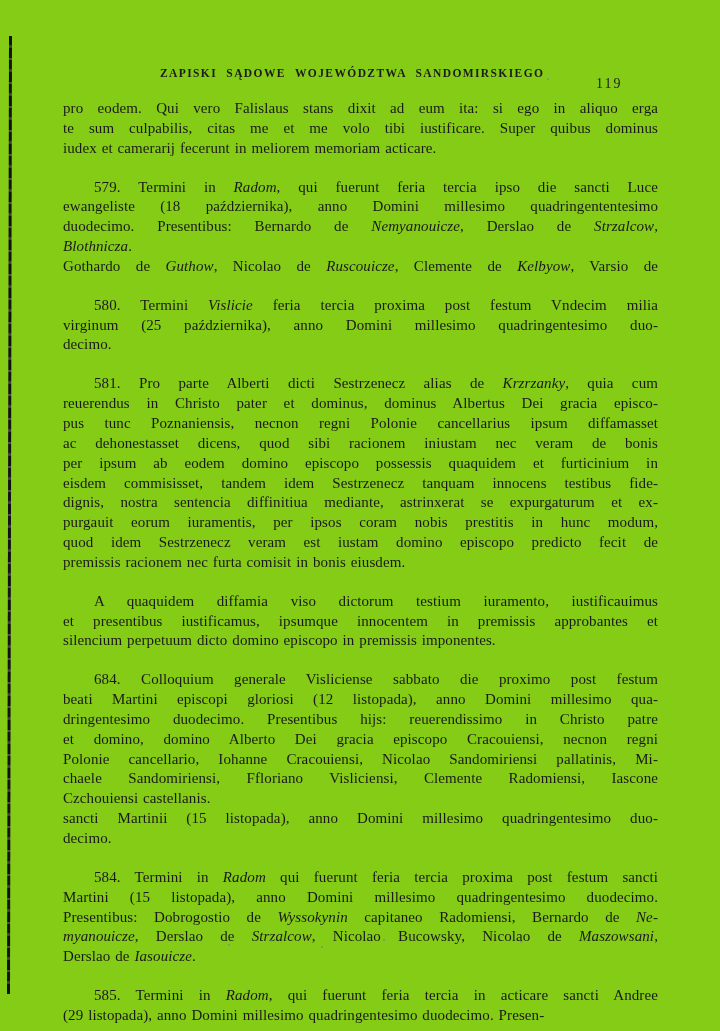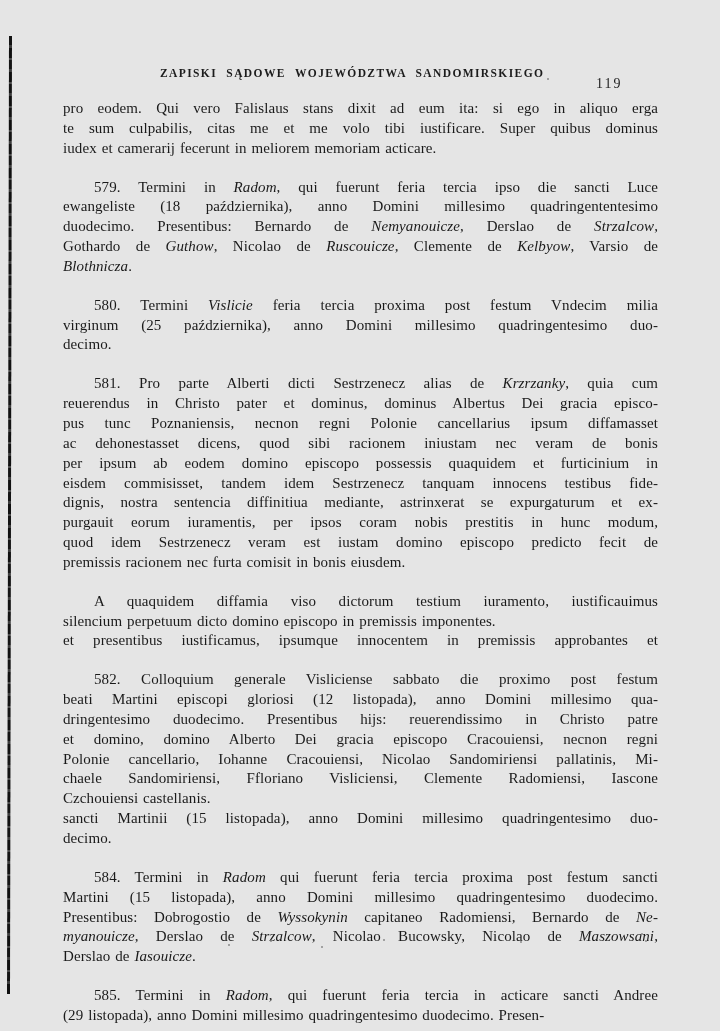--- a/index.html
+++ b/index.html
@@ -5,21 +5,21 @@
   html, body { margin: 0; padding: 0; }
   body {
     width: 720px; height: 1031px;
     background: #ffffff;
     position: relative;
     overflow: hidden;
     font-family: "Liberation Serif", serif;
   }
   .page {
     position: absolute; inset: 0;
-    background: #e5e5e5;
+    background: #84cc16;
   }
   
   .edge-line {
     position: absolute;
     left: 8px; top: 36px;
     width: 2.5px; height: 958px;
     background: repeating-linear-gradient(to bottom,
       #141414 0px, #141414 9px,
       #3d3d3d 9px, #3d3d3d 12px,
       #101010 12px, #101010 22px,
@@ -83,47 +83,47 @@
   <div class="text-block">
       <div class="para">
         <div class="line"><span>pro eodem. Qui vero Falislaus stans dixit ad eum ita: si ego in aliquo erga</span></div>
         <div class="line"><span>te sum culpabilis, citas me et me volo tibi iustificare. Super quibus dominus</span></div>
         <div class="line last"><span>iudex et camerarij fecerunt in meliorem memoriam acticare.</span></div>
       </div>
       <div class="para">
         <div class="line indent"><span>579. Termini in </span><em>Radom</em><span>, qui fuerunt feria tercia ipso die sancti Luce</span></div>
         <div class="line"><span>ewangeliste (18 października), anno Domini millesimo quadringententesimo</span></div>
         <div class="line"><span>duodecimo. Presentibus: Bernardo de </span><em>Nemyanouicze</em><span>, Derslao de </span><em>Strzalcow</em><span>,</span></div>
+        <div class="line last"><em>Blothnicza</em><span>.</span></div>
         <div class="line"><span>Gothardo de </span><em>Guthow</em><span>, Nicolao de </span><em>Ruscouicze</em><span>, Clemente de </span><em>Kelbyow</em><span>, Varsio de</span></div>
-        <div class="line last"><em>Blothnicza</em><span>.</span></div>
       </div>
       <div class="para">
         <div class="line indent"><span>580. Termini </span><em>Vislicie</em><span> feria tercia proxima post festum Vndecim milia</span></div>
         <div class="line"><span>virginum (25 października), anno Domini millesimo quadringentesimo duo-</span></div>
         <div class="line last"><span>decimo.</span></div>
       </div>
       <div class="para">
         <div class="line indent"><span>581. Pro parte Alberti dicti Sestrzenecz alias de </span><em>Krzrzanky</em><span>, quia cum</span></div>
         <div class="line"><span>reuerendus in Christo pater et dominus, dominus Albertus Dei gracia episco-</span></div>
         <div class="line"><span>pus tunc Poznaniensis, necnon regni Polonie cancellarius ipsum diffamasset</span></div>
         <div class="line"><span>ac dehonestasset dicens, quod sibi racionem iniustam nec veram de bonis</span></div>
         <div class="line"><span>per ipsum ab eodem domino episcopo possessis quaquidem et furticinium in</span></div>
         <div class="line"><span>eisdem commisisset, tandem idem Sestrzenecz tanquam innocens testibus fide-</span></div>
         <div class="line"><span>dignis, nostra sentencia diffinitiua mediante, astrinxerat se expurgaturum et ex-</span></div>
         <div class="line"><span>purgauit eorum iuramentis, per ipsos coram nobis prestitis in hunc modum,</span></div>
         <div class="line"><span>quod idem Sestrzenecz veram est iustam domino episcopo predicto fecit de</span></div>
         <div class="line last"><span>premissis racionem nec furta comisit in bonis eiusdem.</span></div>
       </div>
       <div class="para">
         <div class="line indent"><span>A quaquidem diffamia viso dictorum testium iuramento, iustificauimus</span></div>
+        <div class="line"><span>et presentibus iustificamus, ipsumque innocentem in premissis approbantes et</span></div>
         <div class="line last"><span>silencium perpetuum dicto domino episcopo in premissis imponentes.</span></div>
-        <div class="line"><span>et presentibus iustificamus, ipsumque innocentem in premissis approbantes et</span></div>
       </div>
       <div class="para">
-        <div class="line indent"><span>582. Colloquium generale Visliciense sabbato die proximo post festum</span></div>
+        <div class="line indent"><span>684. Colloquium generale Visliciense sabbato die proximo post festum</span></div>
         <div class="line"><span>beati Martini episcopi gloriosi (12 listopada), anno Domini millesimo qua-</span></div>
         <div class="line"><span>dringentesimo duodecimo. Presentibus hijs: reuerendissimo in Christo patre</span></div>
         <div class="line"><span>et domino, domino Alberto Dei gracia episcopo Cracouiensi, necnon regni</span></div>
         <div class="line"><span>Polonie cancellario, Iohanne Cracouiensi, Nicolao Sandomiriensi pallatinis, Mi-</span></div>
         <div class="line"><span>chaele Sandomiriensi, Ffloriano Visliciensi, Clemente Radomiensi, Iascone</span></div>
         <div class="line last"><span>Czchouiensi castellanis.</span></div>
       </div>
       <div class="para">
         <div class="line"><span>sancti Martinii (15 listopada), anno Domini millesimo quadringentesimo duo-</span></div>
         <div class="line last"><span>decimo.</span></div>

